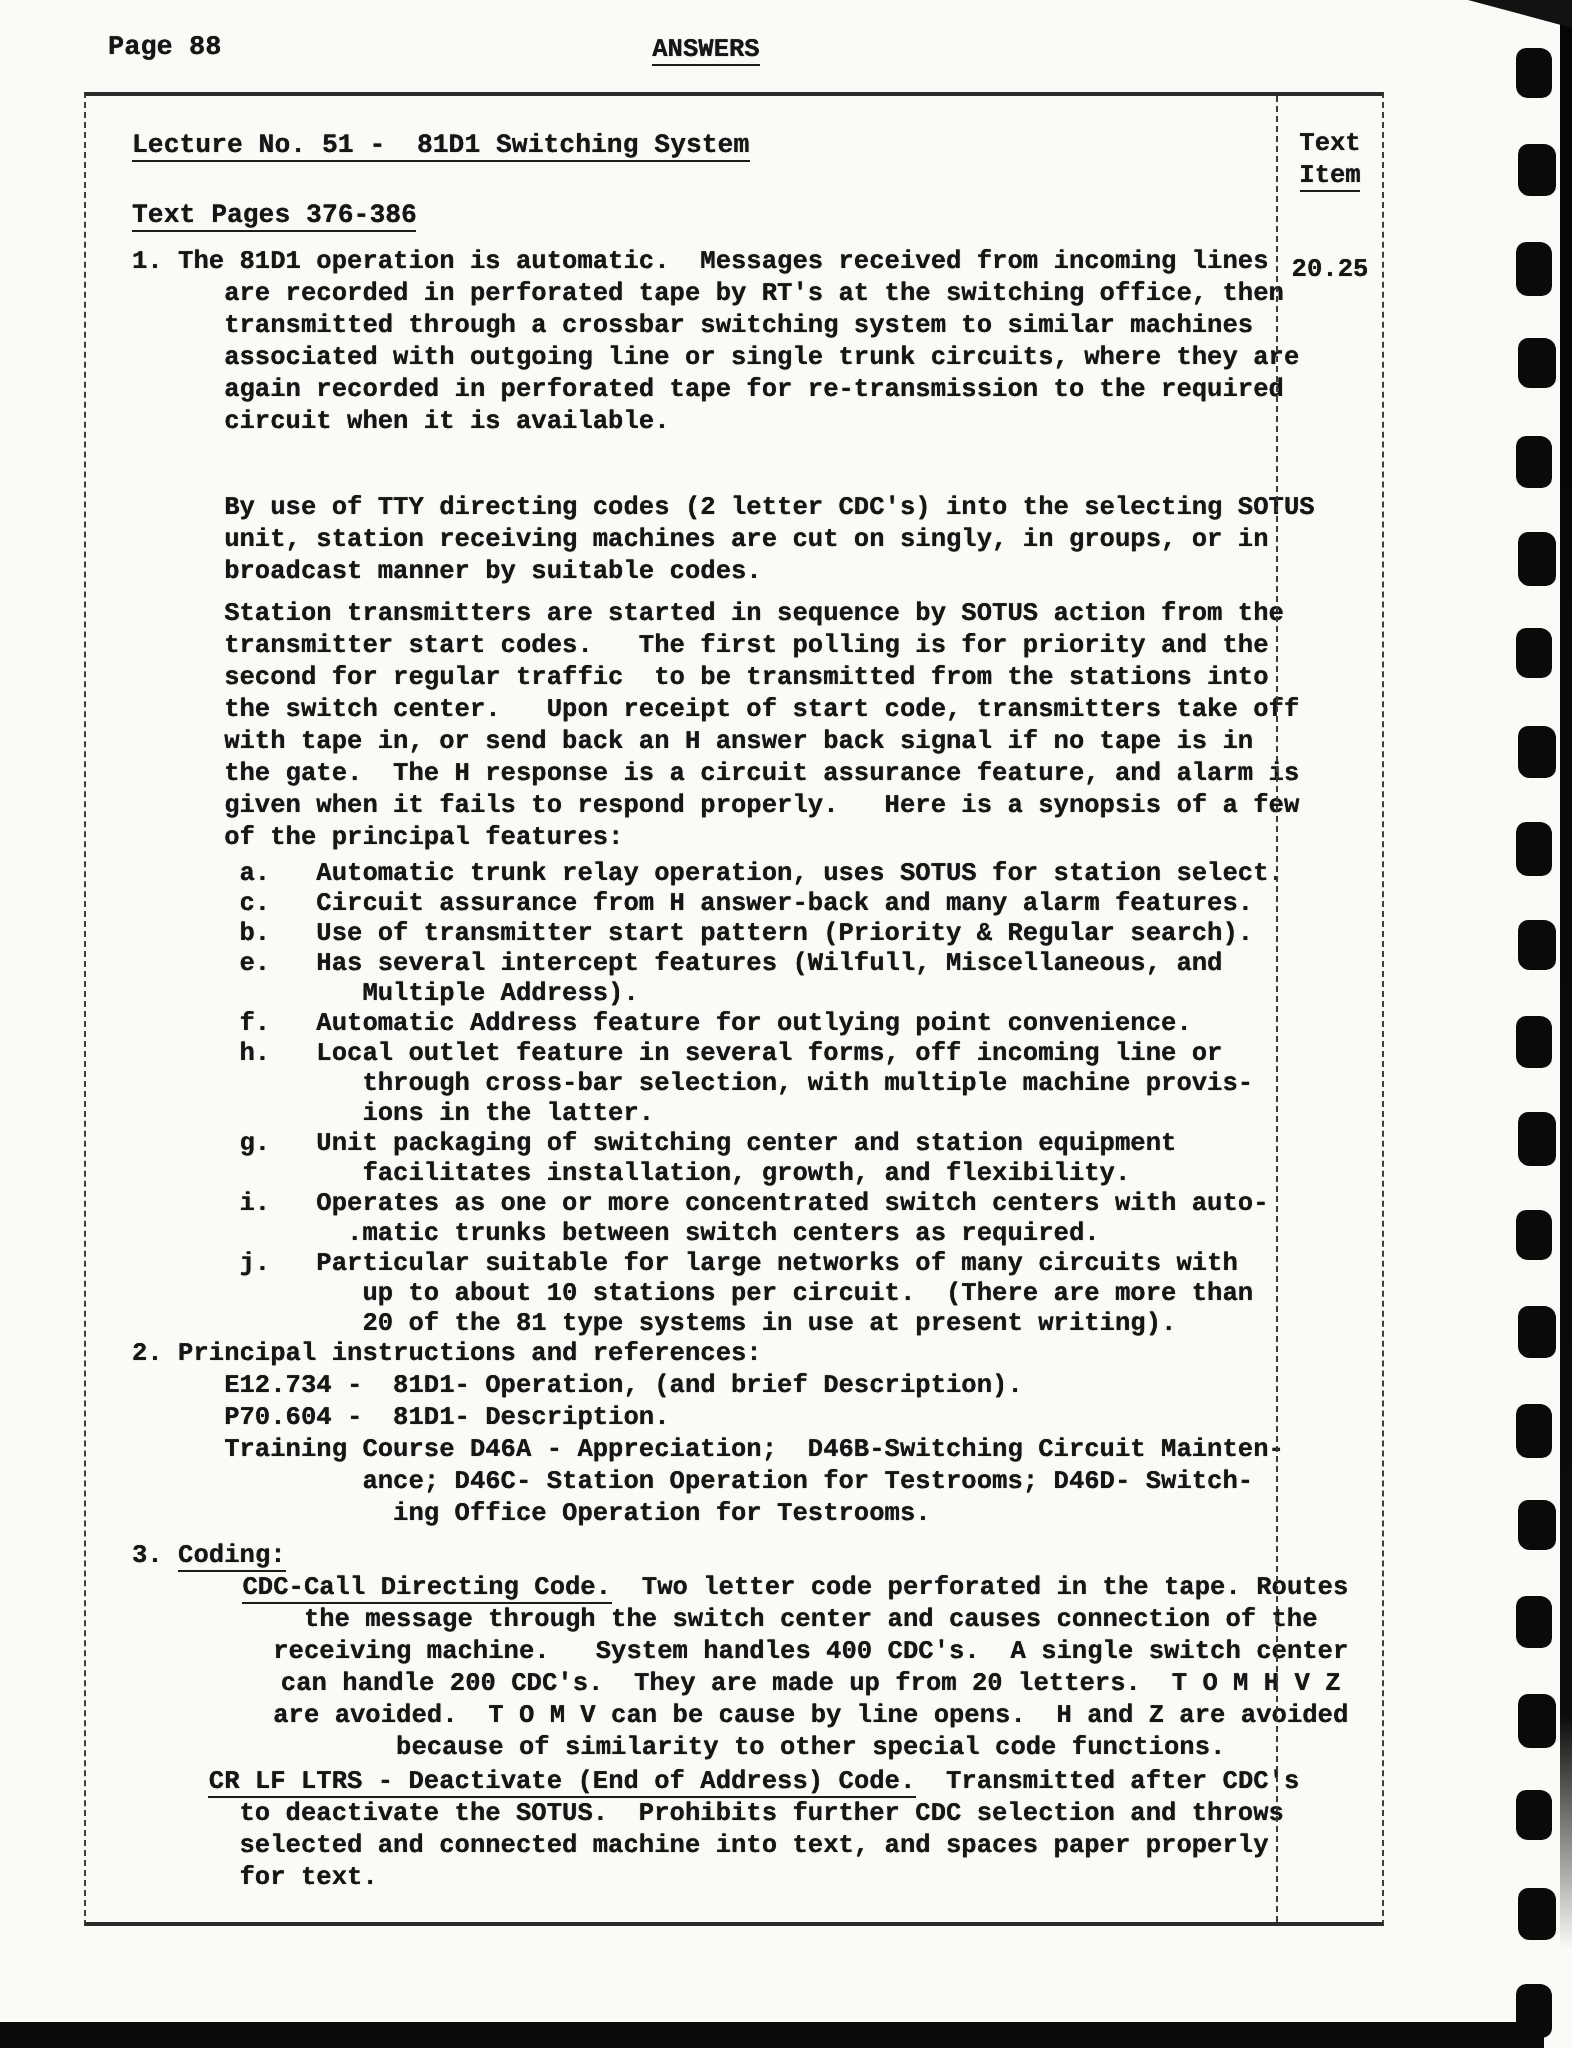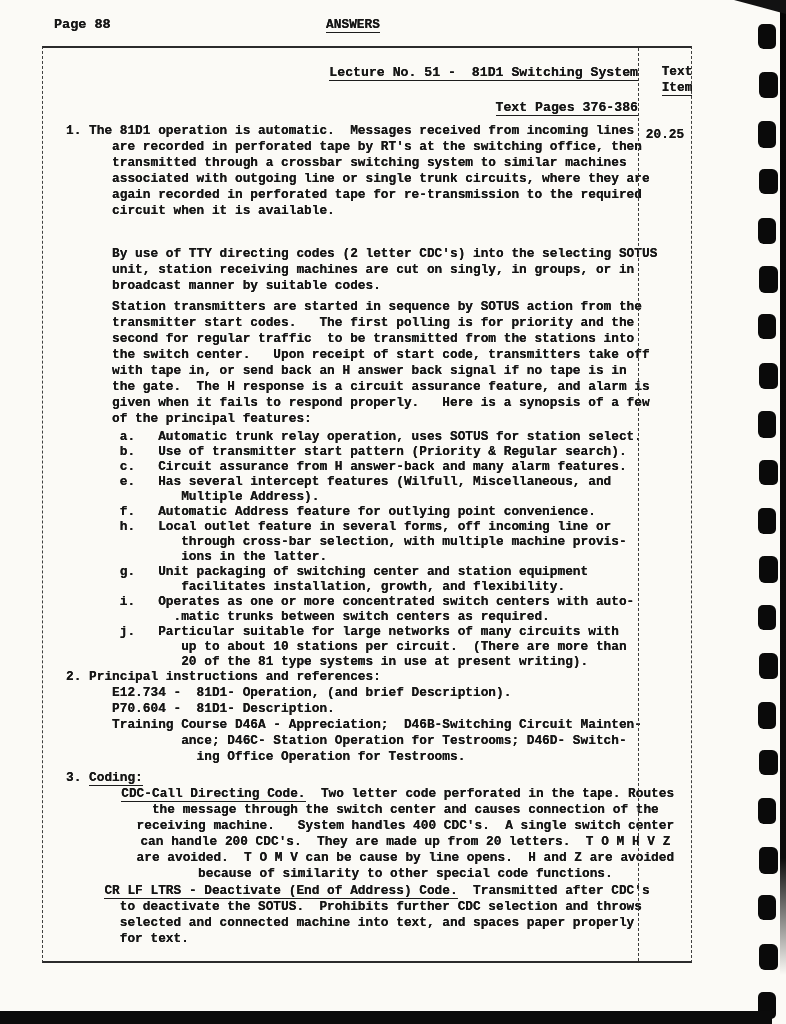--- a/index.html
+++ b/index.html
@@ -20,38 +20,38 @@
   .answers{position:absolute;left:0;top:17px;width:706px;text-align:center;font-size:13.5px;letter-spacing:1px;}
   .u{border-bottom:1.6px solid #1c1c1c;padding-bottom:0px;}
   
   .box{
     position:absolute;left:42px;top:46px;width:650px;height:917px;
     box-sizing:border-box;
     border-top:2px solid #2b2b2b;border-bottom:2px solid #2b2b2b;
     border-left:1.5px dashed #3f3f3f;border-right:1.5px dashed #3f3f3f;
   }
   .content{position:relative;padding-left:23px;z-index:1;}
-  .center-line{width:572px;text-align:right;}
+  .center-line{width:572px;text-align:left;}
   .title-line{margin-top:17px;font-size:13.2px;}
   .subtitle-line{margin-top:19px;font-size:13.2px;}
   .p1{margin-top:7px;}
   .p2{margin-top:27px;}
   .p3{margin-top:5px;}
   .features{margin-top:2px;}
   .features .tw{line-height:15px;}
   .sec2{margin-top:0px;}
   .sec3h{margin-top:5px;}
   .cdc{margin-top:0px;text-align:center;}
   .cr{margin-top:1px;}
   .divider{
     position:absolute;left:595px;top:0;bottom:0;width:0;
     border-left:1.5px dashed #3b3b3b;z-index:2;
   }
   .right-col{position:absolute;left:595px;top:0;width:54px;text-align:center;z-index:3;}
-  .ti-head{position:absolute;top:16px;left:12px;width:54px;}
+  .ti-head{position:absolute;top:16px;left:0;width:54px;}
   .ti-val{position:absolute;top:79px;left:0;width:54px;}
   
   .binding-strip{position:absolute;right:0;top:0;width:40px;height:1024px;}
   .hole{position:absolute;left:0;background:#0a0a0a;border-radius:5px 6px 5px 6px;}
   .edge-right{
     position:absolute;right:0;top:0;width:6px;height:975px;
     background:linear-gradient(to bottom,#050505 0%,#0c0c0c 88%,rgba(10,10,10,0) 100%);
   }
   .corner-wedge{
     position:absolute;right:0;top:0;width:0;height:0;
@@ -86,22 +86,22 @@
       transmitter start codes.   The first polling is for priority and the
       second for regular traffic  to be transmitted from the stations into
       the switch center.   Upon receipt of start code, transmitters take off
       with tape in, or send back an H answer back signal if no tape is in
       the gate.  The H response is a circuit assurance feature, and alarm is
       given when it fails to respond properly.   Here is a synopsis of a few
       of the principal features:</div>
 
       <div class="features">
         <div class="tw">       a.   Automatic trunk relay operation, uses SOTUS for station select.</div>
+        <div class="tw">       c.   Circuit assurance from H answer-back and many alarm features.</div>
         <div class="tw">       b.   Use of transmitter start pattern (Priority &amp; Regular search).</div>
-        <div class="tw">       c.   Circuit assurance from H answer-back and many alarm features.</div>
         <div class="tw">       e.   Has several intercept features (Wilfull, Miscellaneous, and
                Multiple Address).</div>
         <div class="tw">       f.   Automatic Address feature for outlying point convenience.</div>
         <div class="tw">       h.   Local outlet feature in several forms, off incoming line or
                through cross-bar selection, with multiple machine provis-
                ions in the latter.</div>
         <div class="tw">       g.   Unit packaging of switching center and station equipment
                facilitates installation, growth, and flexibility.</div>
         <div class="tw">       i.   Operates as one or more concentrated switch centers with auto-
               .matic trunks between switch centers as required.</div>

